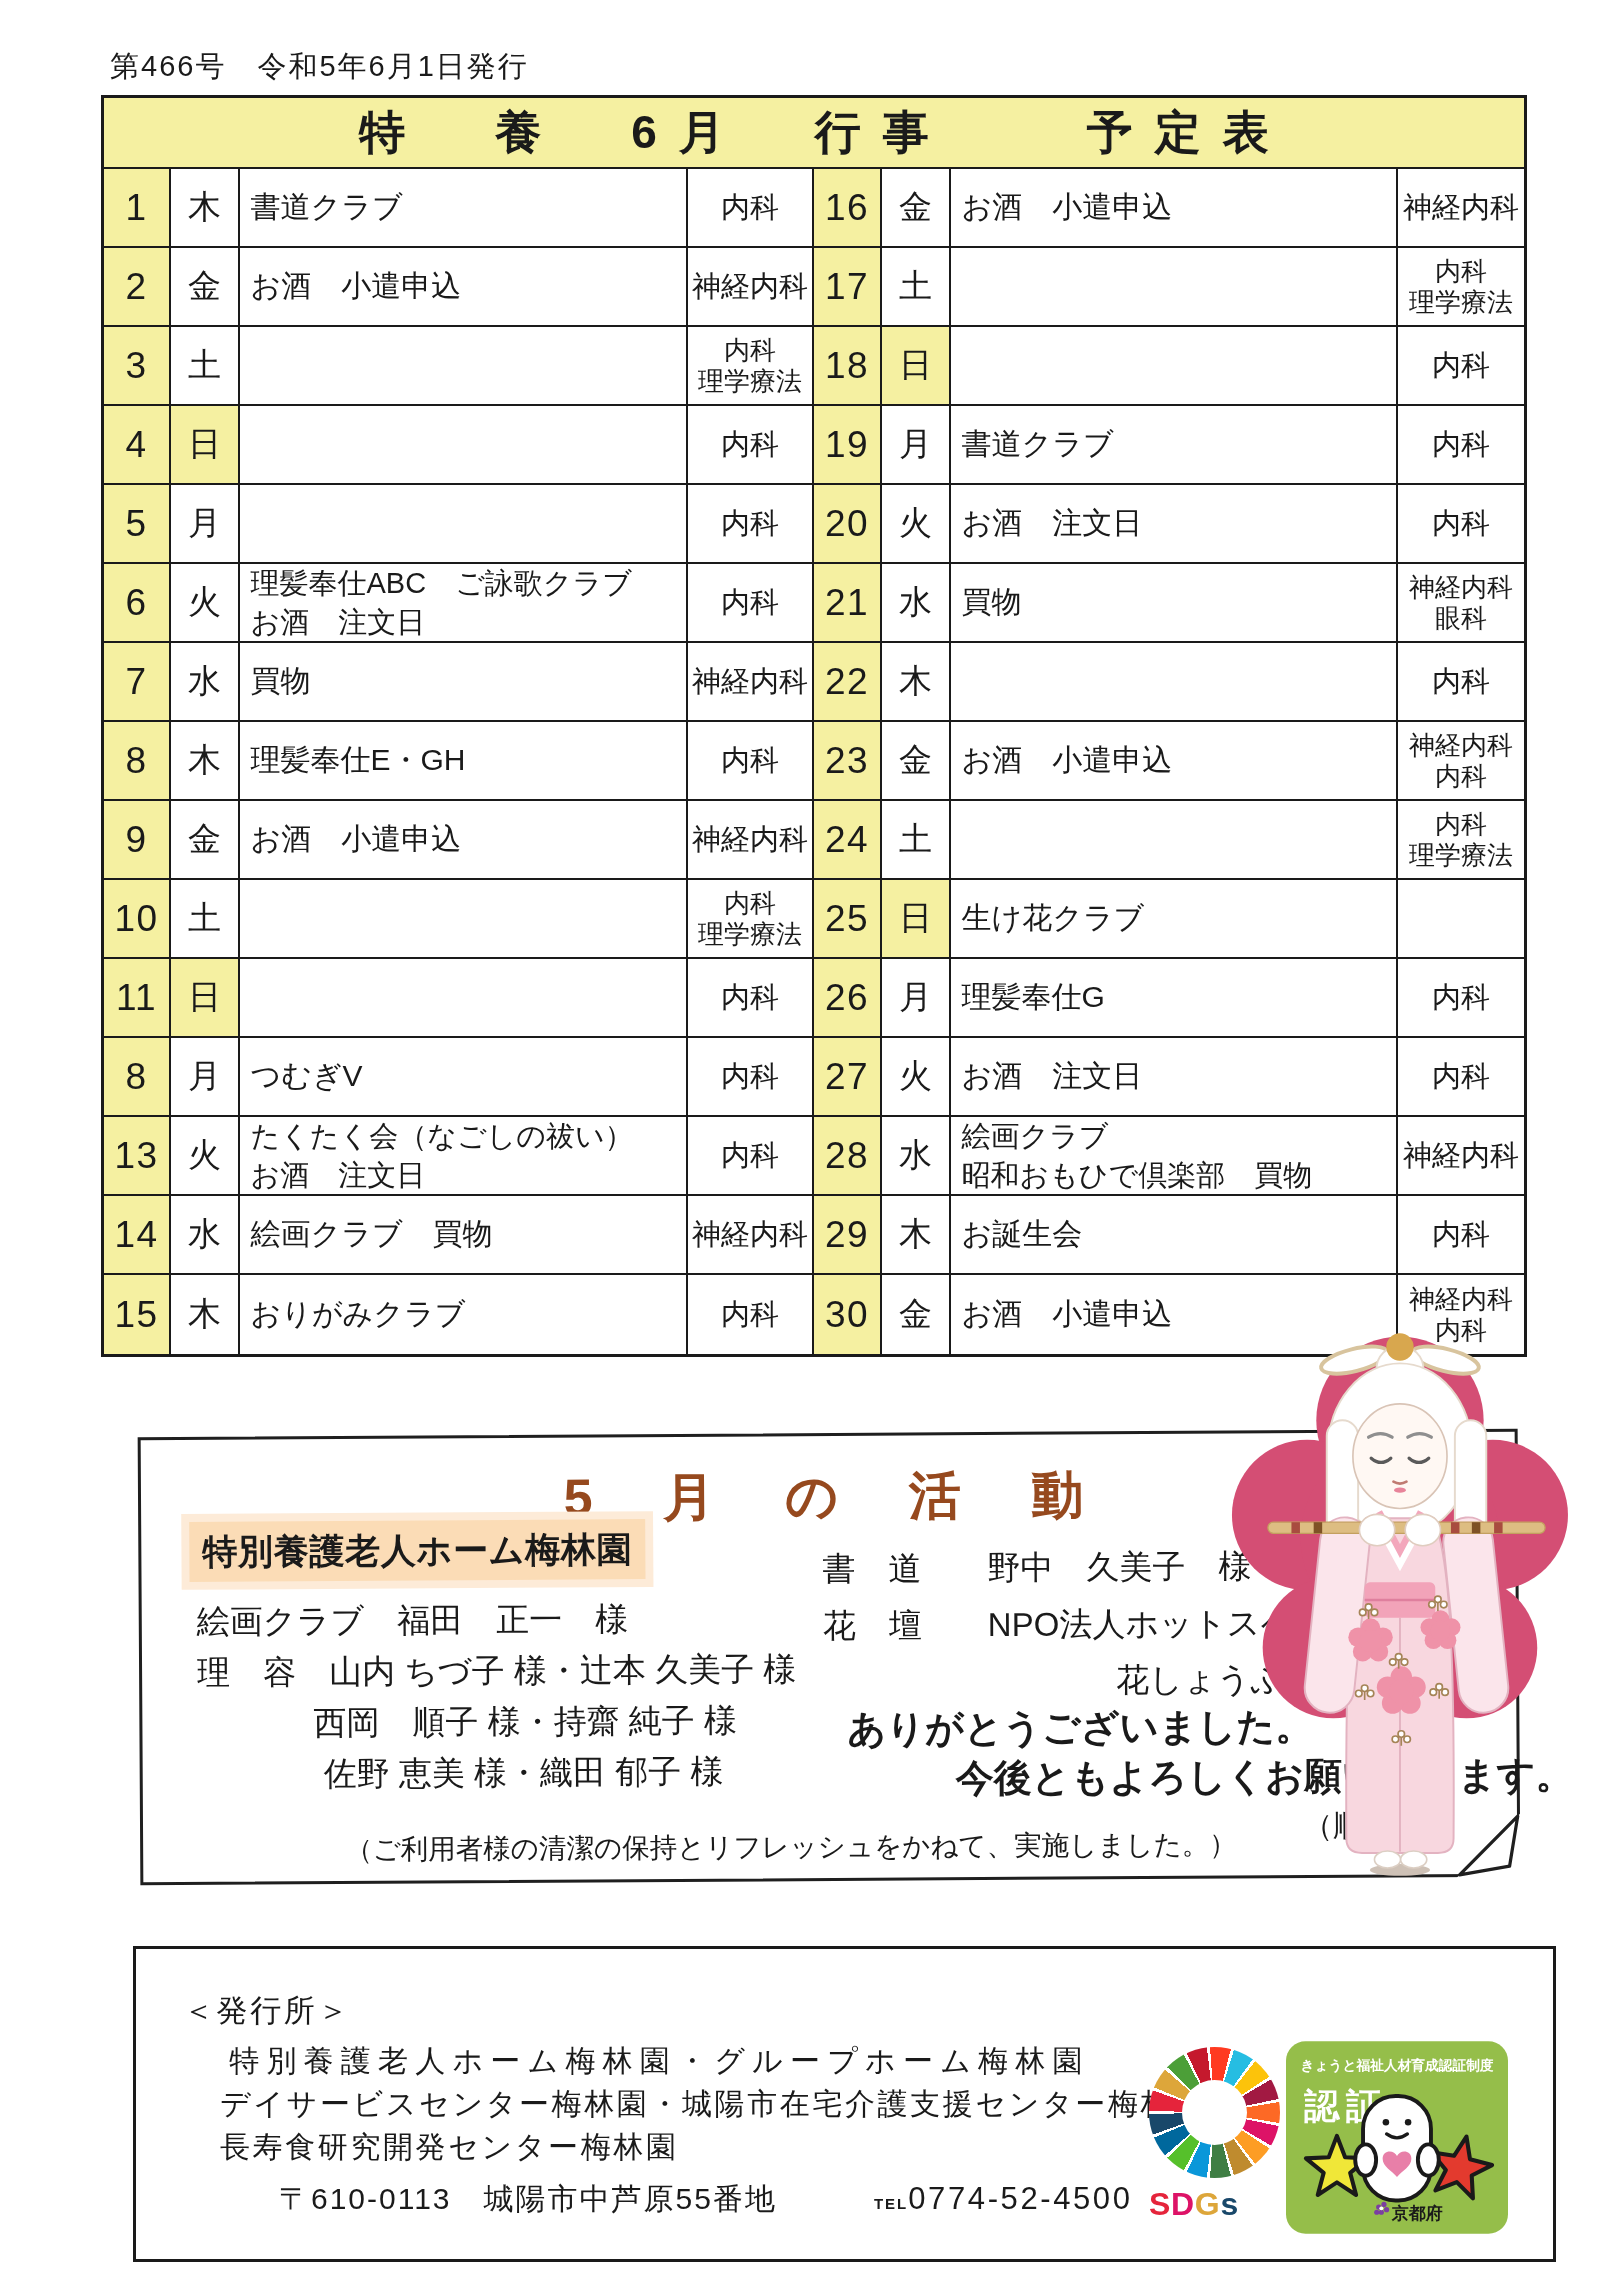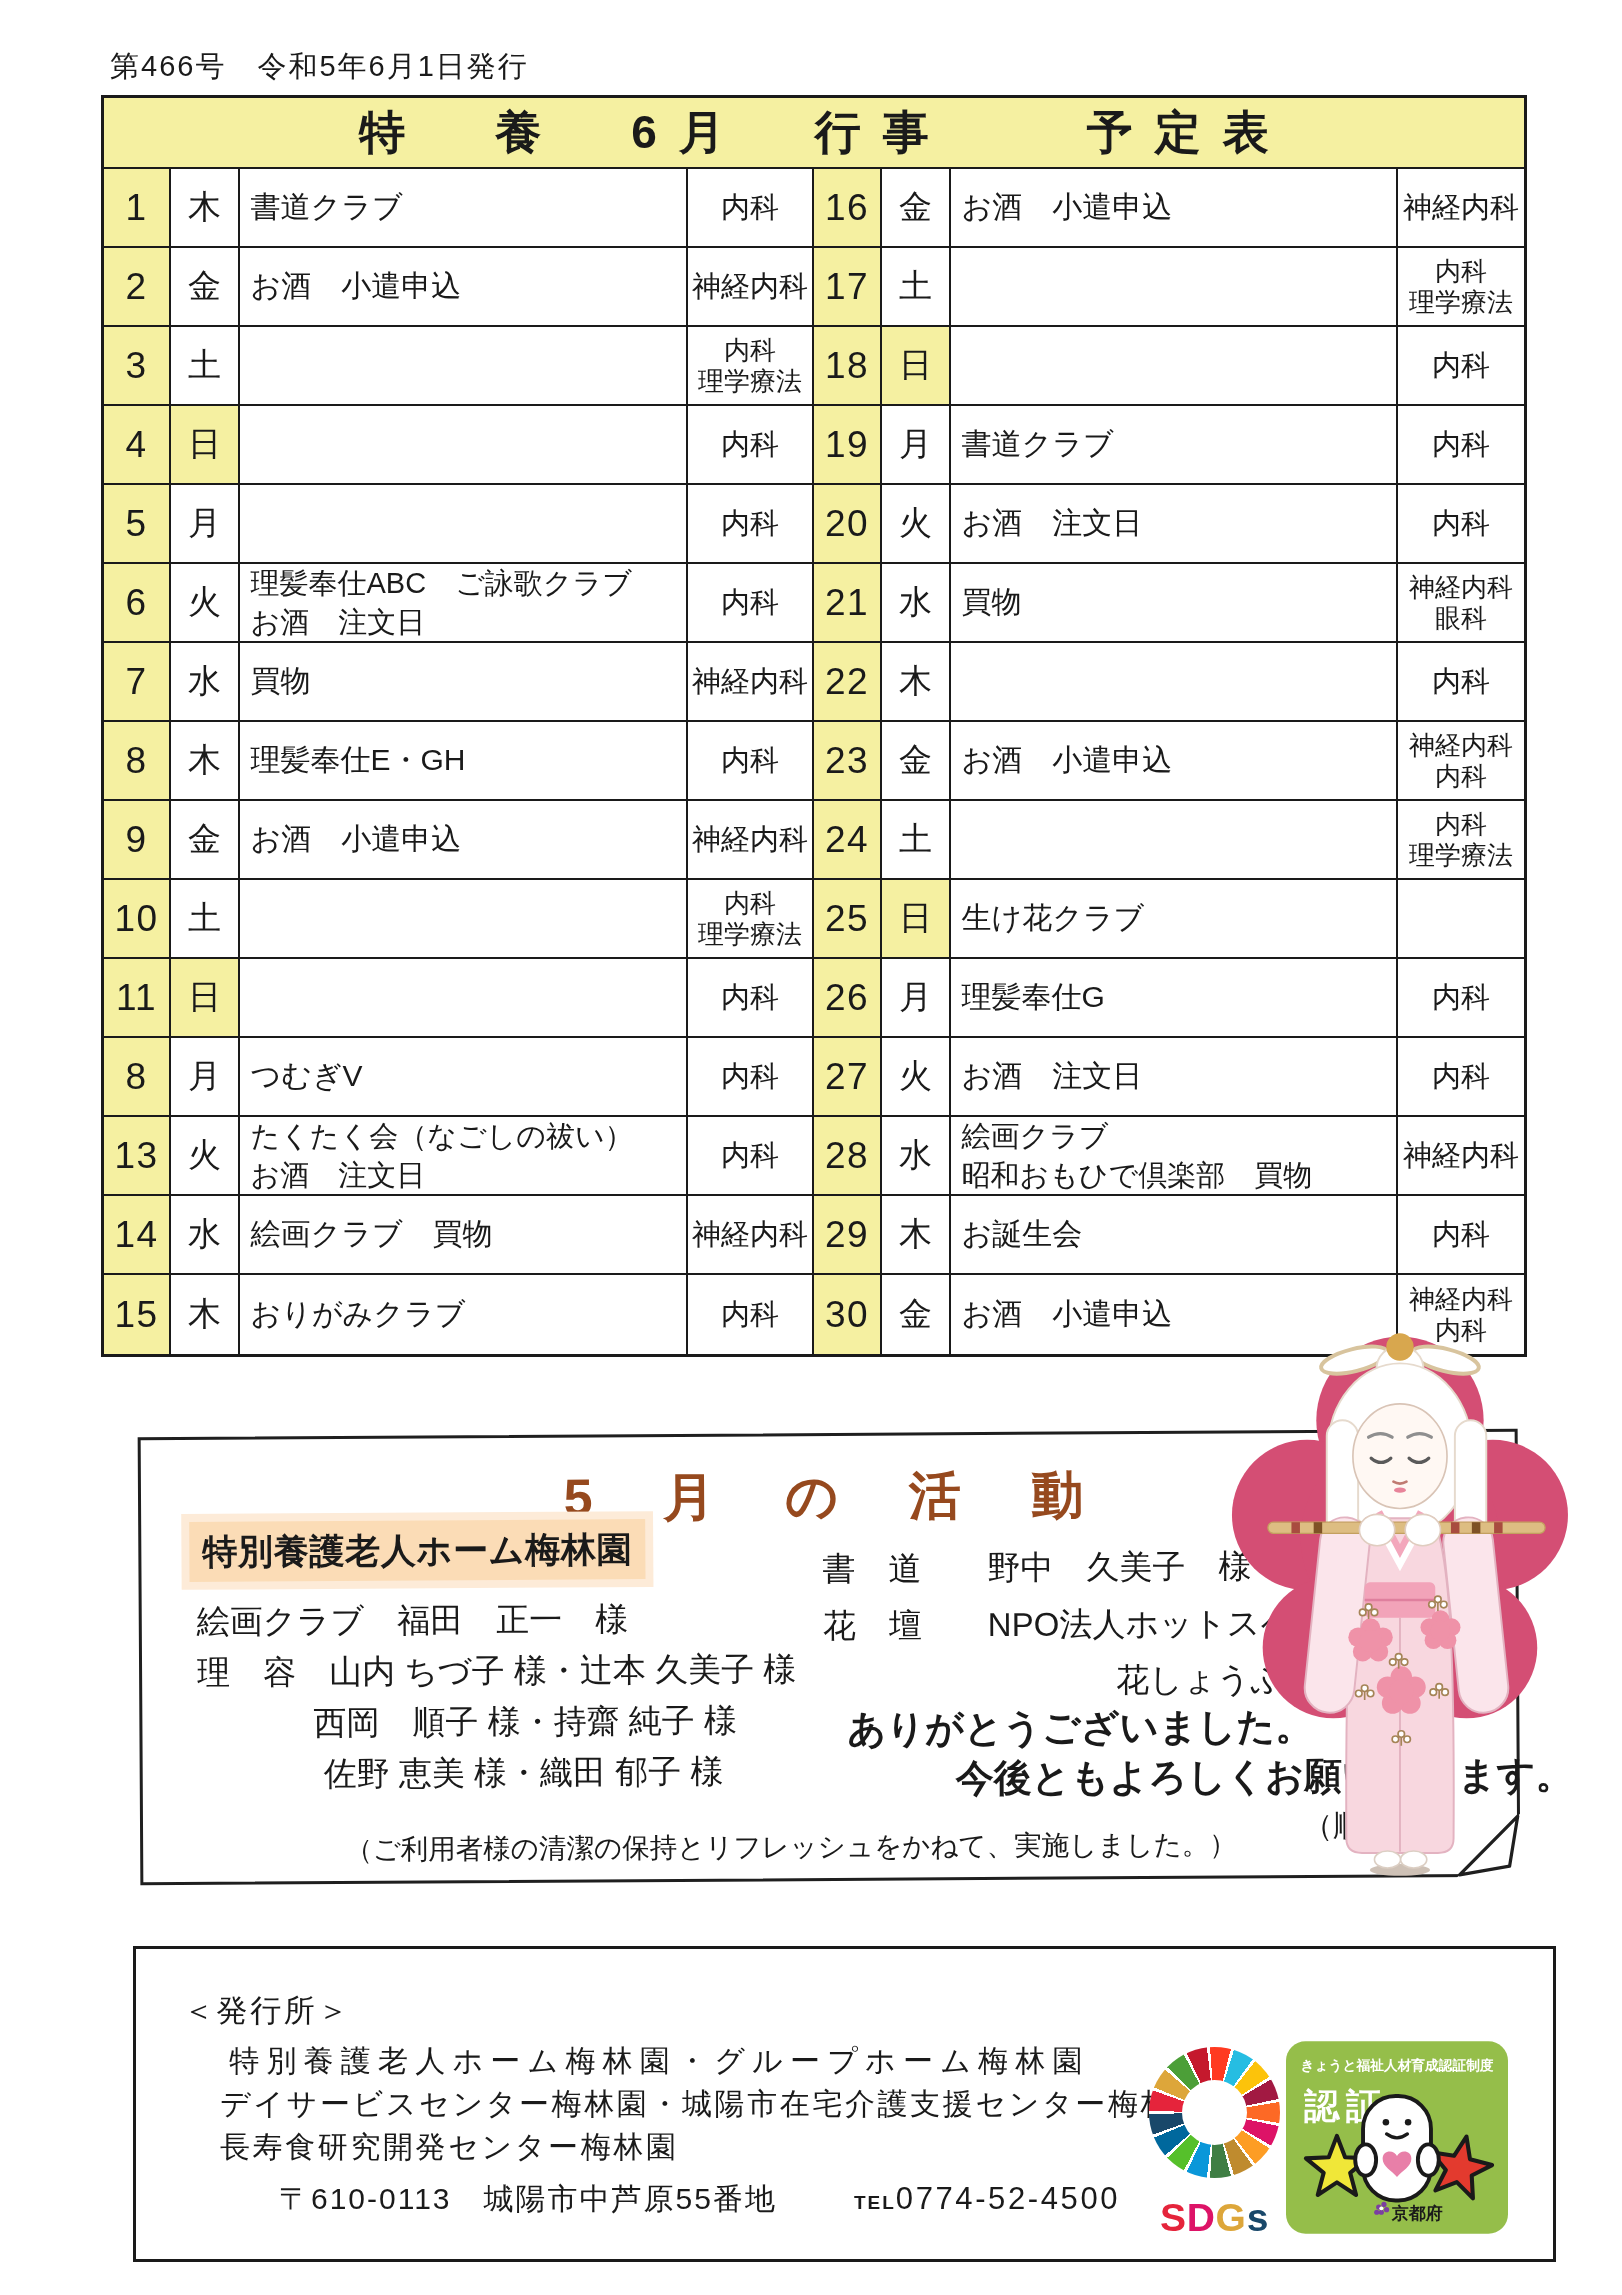--- a/index.html
+++ b/index.html
@@ -57,28 +57,28 @@
 
   
   .pub-box { position:absolute; left:133px; top:1946px; width:1377px; height:310px;
              border:3.9px solid #1a1a1a; background:#fff;padding-left:40px; }
   .pub-label { position:absolute; left:47px; top:41px; font-size:31px; letter-spacing:2.6px; }
   .pub-lines { position:absolute; left:84px; top:90px; font-size:30px; }
   .pub-lines div { height:43px; line-height:43px; white-space:nowrap; letter-spacing:2.6px; }
   .pub-lines .pl0 { letter-spacing:7.2px; padding-left:9.2px; }
   .pub-address { position:absolute; left:143px; top:230px; font-size:30px; white-space:nowrap;
                  display:flex; align-items:baseline; letter-spacing:2px; }
-  .tel-label { font-size:19px; margin-left:77px; font-weight:bold; }
+  .tel-label { font-size:15px; margin-left:97px; font-weight:bold; }
   .tel-number { font-size:31px; letter-spacing:2.6px; }
 
   
   .sdgs { position:absolute; left:1013px; top:98px; width:131px; }
   .sdgs-wheel { position:relative; width:131px; height:131px; border-radius:50%; }
   .sdgs-hole { position:absolute; left:33px; top:33px; width:65px; height:65px; border-radius:50%; background:#fff; }
-  .sdgs-text { width:131px; text-align:center; margin-top:18px; font-size:39px; font-weight:bold;
+  .sdgs-text { width:131px; text-align:left; margin-top:8px; font-size:32px; font-weight:bold;
                font-family:"Liberation Sans","DejaVu Sans",sans-serif; letter-spacing:0.7px; }
 
   .cert-badge { position:absolute; left:1150px; top:92px; }
 </style>
 </head>
 <body>
 
 <div class="page">
 
   <div class="issue-line">第466号　令和5年6月1日発行</div>

